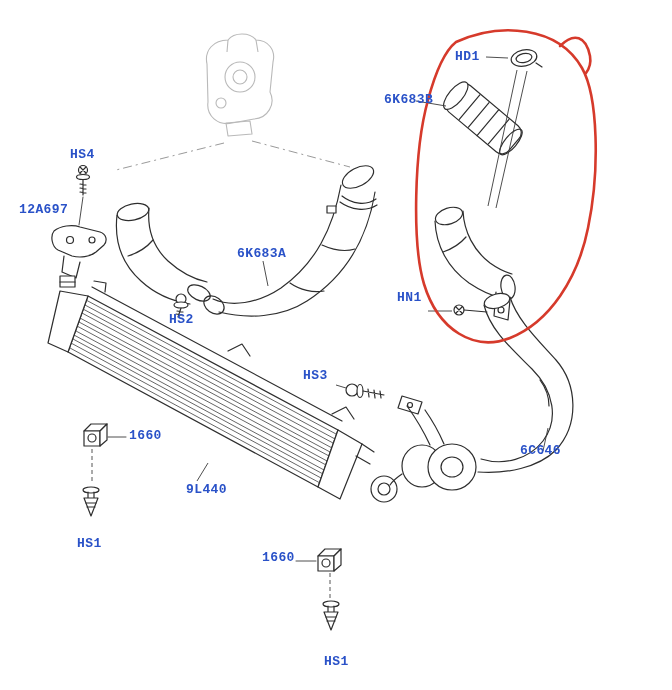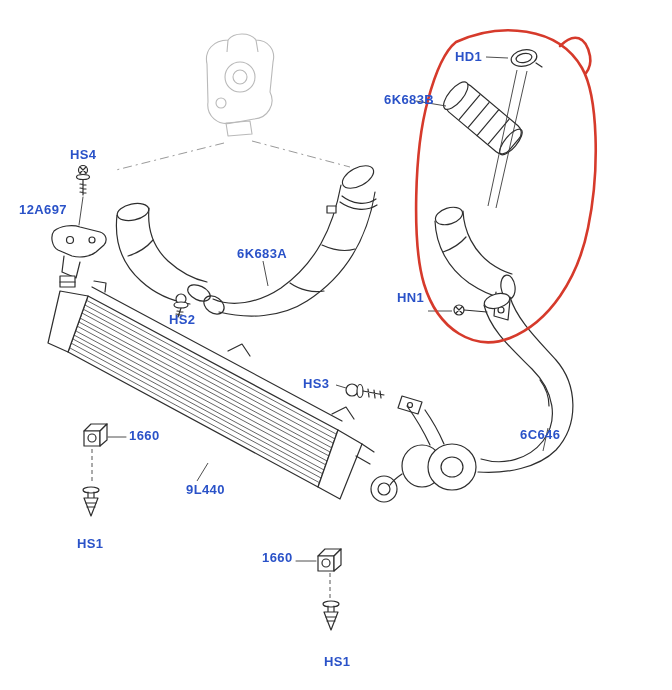--- a/index.html
+++ b/index.html
@@ -1,18 +1,18 @@
 <!DOCTYPE html>
 <html><head>
 <meta charset="utf-8">
 <style>
   html,body { margin:0; padding:0; background:#fff; }
   .canvas {
     position:relative; width:672px; height:690px; background:#ffffff;
-    font-family:Liberation Sans, sans-serif; overflow:hidden;
+    font-family:Liberation Mono, monospace; overflow:hidden;
   }
   .canvas svg { position:absolute; left:0; top:0; }
   .part-label {
     position:absolute; font-weight:bold; font-size:13px; letter-spacing:.4px;
     color:#2a52c8; white-space:nowrap; cursor:pointer;
   }
   
   .line   { stroke:#2e2e2e; stroke-width:1.2; fill:none; stroke-linecap:round; stroke-linejoin:round; }
   .fins   { stroke:#4a4a4a; stroke-width:.85; }
   .fill-white { fill:#ffffff; }
@@ -214,21 +214,21 @@
   </g>
 </svg>
 
 <span class="part-label" style="left:455px;top:49px">HD1</span>
 <span class="part-label" style="left:384px;top:92px">6K683B</span>
 <span class="part-label" style="left:70px;top:147px">HS4</span>
 <span class="part-label" style="left:19px;top:202px">12A697</span>
 <span class="part-label" style="left:237px;top:246px">6K683A</span>
 <span class="part-label" style="left:169px;top:312px">HS2</span>
 <span class="part-label" style="left:397px;top:290px">HN1</span>
-<span class="part-label" style="left:303px;top:376px">HS3</span>
-<span class="part-label" style="left:520px;top:427px">6C646</span>
+<span class="part-label" style="left:303px;top:368px">HS3</span>
+<span class="part-label" style="left:520px;top:443px">6C646</span>
 <span class="part-label" style="left:129px;top:428px">1660</span>
 <span class="part-label" style="left:186px;top:482px">9L440</span>
 <span class="part-label" style="left:77px;top:536px">HS1</span>
 <span class="part-label" style="left:262px;top:550px">1660</span>
 <span class="part-label" style="left:324px;top:654px">HS1</span>
 
 </div>
 
 </body></html>

